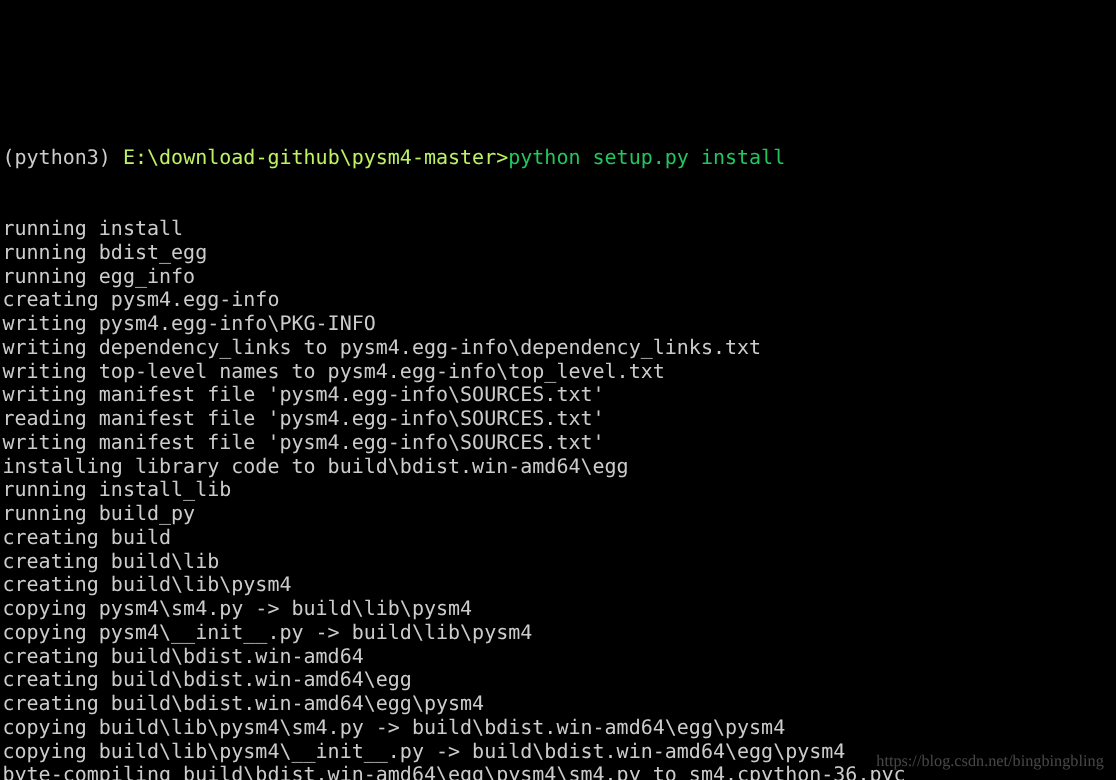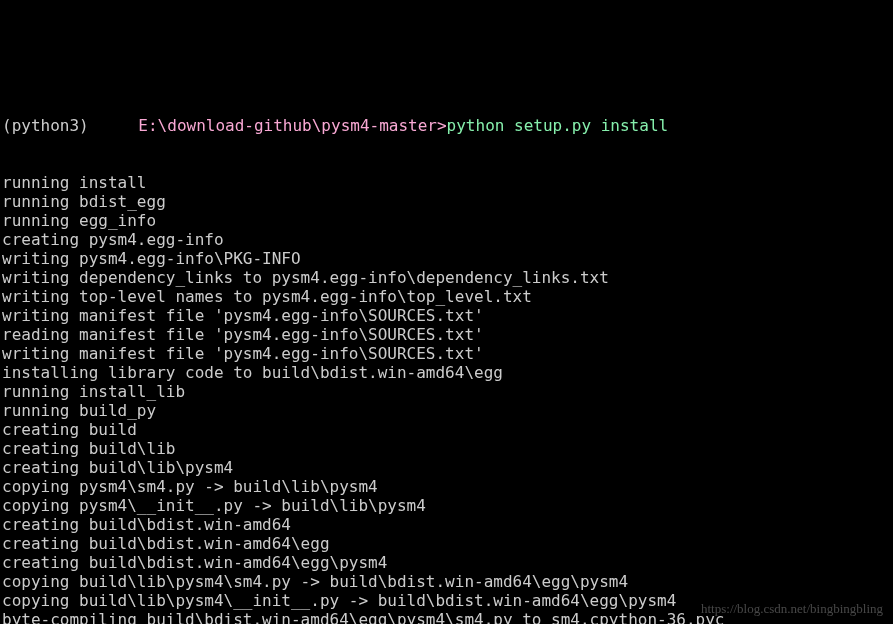--- a/index.html
+++ b/index.html
@@ -22,25 +22,24 @@
     .terminal {
       padding: 2px 0 0 2px;
     }
     .line {
       display: block;
     }
     .prompt-env {
       color: #ccc;
     }
     .prompt-path {
-      color: #f9a8d4;
-      margin-left: 40px;
+      color: #bef264;
     }
     .cmd {
-      color: #86efac;
+      color: #22c55e;
     }
     .watermark {
       position: absolute;
       bottom: 6px;
       right: 10px;
       color: rgba(200,200,200,0.35);
       font-size: 13px;
       font-family: Liberation Serif, serif;
       white-space: nowrap;
     }

